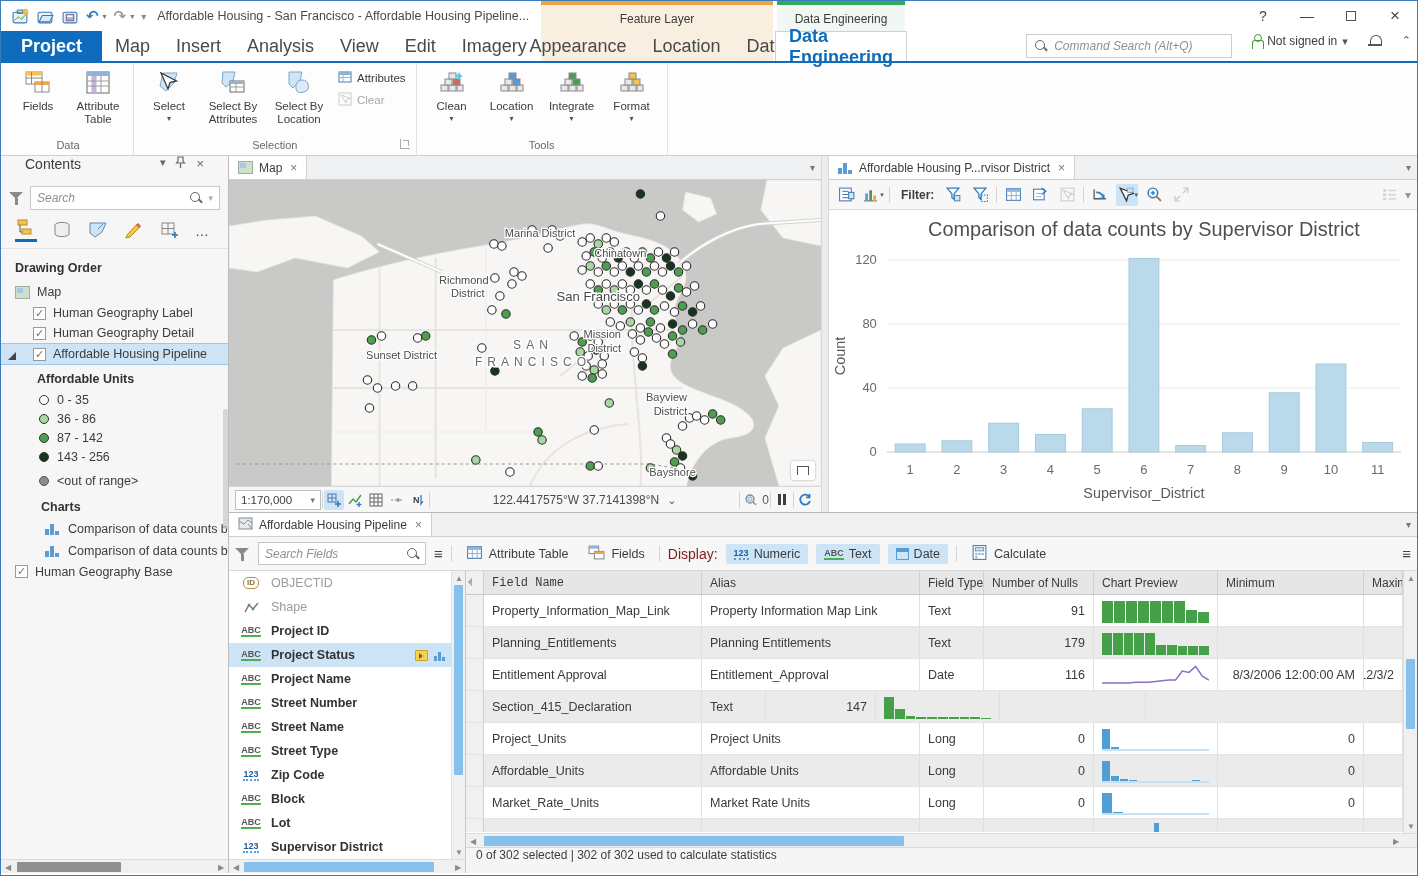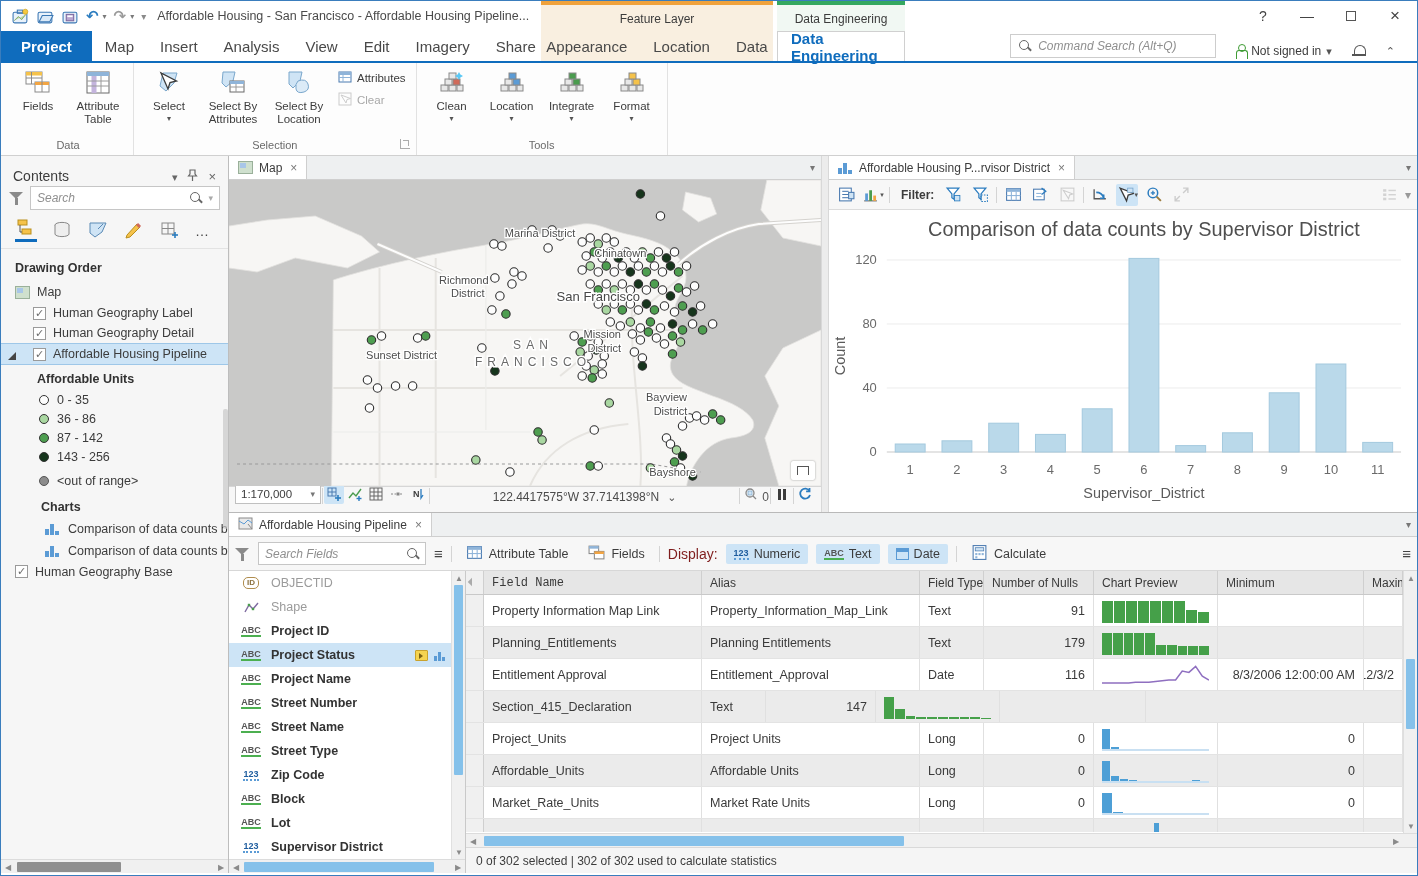--- a/index.html
+++ b/index.html
@@ -18,26 +18,26 @@
 .apptitle{margin-left:12px;font-size:12.5px;color:#4a4a4a;white-space:nowrap}
 .ctx-head{position:absolute;top:0;height:30px;display:flex;align-items:flex-end;justify-content:center;font-size:12px;color:#3c3c3c;padding-bottom:5px}
 .ctx-fl{left:540px;width:232px;background:#f9efe0;border-top:4px solid #f0a23c}
 .ctx-de{left:776px;width:128px;background:#f1f8f3;border-top:4px solid #35a860}
 .winctl{position:absolute;right:0;top:0;height:30px;display:flex;align-items:stretch}
 .winbtn{width:44px;display:flex;align-items:center;justify-content:center;color:#444;font-size:14px;cursor:default}
 .maxbox{width:10px;height:10px;border:1px solid #555}
 
 
 .tabrow{height:30px;display:flex;position:relative;background:#fff}
-.tab{padding:0 13px;display:flex;align-items:center;font-size:15px;color:#494949;cursor:default}
+.tab{padding:0 13px;display:flex;align-items:center;font-size:18px;color:#494949;cursor:default}
 .tab.project{background:#0f6cbd;color:#fff;padding:0 20px;font-weight:bold}
 .zone-fl{position:absolute;left:540px;width:232px;top:0;bottom:0;background:#f9efe0;display:flex;justify-content:center}
 .zone-de{position:absolute;left:776px;width:128px;top:0;bottom:0;background:#f1f8f3;display:flex;justify-content:center}
 .zone-de .tab{background:#fff;color:#0f6cbd;border:1px solid #d0d0d0;border-bottom:none;font-weight:bold}
-.tr-right{position:absolute;right:22px;top:3px;display:flex;align-items:flex-end;gap:20px;height:24px}
+.tr-right{position:absolute;right:6px;top:3px;display:flex;align-items:flex-start;gap:20px;height:24px}
 .cmdsearch{width:206px;height:24px;background:#fff;border:1px solid #cdcdcd;display:flex;align-items:center;gap:7px;padding:0 8px;color:#8f8f8f;font-style:italic;font-size:12px}
 .signin{display:flex;align-items:center;gap:5px;color:#3c3c3c}
 .person{width:10px;height:14px;position:relative}
 .person:before{content:"";position:absolute;left:2px;top:0;width:6px;height:6px;border-radius:50%;border:1.5px solid #3f9c35}
 .person:after{content:"";position:absolute;left:0;top:6px;width:10px;height:8px;border-radius:3px 3px 0 0;border:1.5px solid #3f9c35;border-bottom:none}
 .bell{width:14px;height:14px;position:relative}
 .bell:before{content:"";position:absolute;left:2px;top:1px;width:10px;height:9px;border:1.5px solid #555;border-radius:6px 6px 0 0;border-bottom:none}
 .bell:after{content:"";position:absolute;left:0;top:10px;width:14px;height:2px;background:#555}
 .chev{color:#555;font-size:11px}
 
@@ -66,21 +66,21 @@
 .chart-pane{flex:1;display:flex;flex-direction:column;background:#fff;min-width:0}
 .bottom-pane{flex:1;display:flex;flex-direction:column;border-top:1px solid #b9b9b9;background:#fff;min-height:0}
 
 
 .tabstrip{height:24px;background:#eef0f1;border-bottom:1px solid #cfcfcf;display:flex;align-items:stretch;position:relative;flex:none}
 .vtab{background:#fff;border-right:1px solid #cfcfcf;display:flex;align-items:center;gap:6px;padding:0 9px;font-size:12px;color:#3c3c3c}
 .vtab .x{color:#7a7a7a;font-size:12px;margin-left:2px}
 .strip-dd{position:absolute;right:6px;top:0;bottom:0;display:flex;align-items:center;color:#777;font-size:10px}
 
 
-.cn-header{height:28px;display:flex;align-items:flex-end;padding:0 12px;font-size:14px;color:#3c3c3c}
+.cn-header{height:28px;display:flex;align-items:flex-start;padding:0 24px;font-size:14px;color:#3c3c3c}
 .cn-header .sp{flex:1}
 .cn-hicon{color:#666;font-size:11px;margin-left:10px}
 .cn-search-row{display:flex;align-items:center;gap:6px;padding:2px 8px 6px 8px}
 .funnel{width:15px;height:14px;position:relative;flex:none}
 .funnel:before{content:"";position:absolute;left:0;top:1px;border-left:7px solid transparent;border-right:7px solid transparent;border-top:7px solid #8a8a8a}
 .funnel:after{content:"";position:absolute;left:6px;top:7px;width:3px;height:7px;background:#8a8a8a}
 .searchbox{flex:1;height:24px;border:1px solid #c6c6c6;background:#fff;display:flex;align-items:center;padding:0 6px;color:#8f8f8f;font-style:italic;gap:6px}
 .searchbox .ph{flex:1}
 .mag{width:12px;height:12px;position:relative;flex:none}
 .mag:before{content:"";position:absolute;left:0;top:0;width:8px;height:8px;border:1.5px solid #666;border-radius:50%}
@@ -118,21 +118,21 @@
 .road{stroke:#e6e4e0;stroke-width:2;fill:none}
 .road2{stroke:#ececea;stroke-width:1.2;fill:none}
 .bridge-c{stroke:#d4d2ce;stroke-width:4;fill:none}
 .bridge{stroke:#fdfdfd;stroke-width:2;fill:none}
 .cline{stroke:#9a9a9a;stroke-width:1;stroke-dasharray:3,3;fill:none}
 text.pl{font:11px "Liberation Sans",sans-serif;fill:#4c4c4c;paint-order:stroke;stroke:#ffffff;stroke-width:2.5px;text-anchor:middle}
 text.city{font:13px "Liberation Sans",sans-serif;fill:#474747;paint-order:stroke;stroke:#fff;stroke-width:3px;text-anchor:middle}
 text.cty{font:12px "Liberation Sans",sans-serif;fill:#6a6a6a;letter-spacing:5px;paint-order:stroke;stroke:#fff;stroke-width:3px;text-anchor:middle}
 .attrib{position:absolute;right:6px;bottom:6px;width:24px;height:19px;background:#fff;border-radius:2px;box-shadow:0 0 2px rgba(0,0,0,.4);display:flex;align-items:center;justify-content:center}
 .attrib .bld{width:12px;height:9px;border:1.5px solid #555;border-bottom:none;position:relative}
-.map-status{height:26px;border-top:1px solid #d6d6d6;background:#f7f7f7;display:flex;align-items:flex-end;padding:8px 6px;gap:1px;flex:none}
+.map-status{height:26px;border-top:1px solid #d6d6d6;background:#f7f7f7;display:flex;align-items:center;padding:8px 6px;gap:1px;flex:none}
 .scalebox{width:86px;height:20px;background:#fff;border:1px solid #c0c0c0;display:flex;align-items:center;justify-content:space-between;padding:0 5px;font-size:11.5px;color:#3c3c3c}
 .msep{width:1px;height:16px;background:#d4d4d4}
 .mico{width:20px;height:20px;display:flex;align-items:center;justify-content:center;border-radius:2px}
 .mico.active{background:#cde4f6}
 .coords{flex:1;text-align:center;font-size:12px;color:#4a4a4a;white-space:nowrap}
 .coords .chev{margin-left:8px}
 .pause{display:flex;gap:2.5px}
 .pause i{width:3px;height:11px;background:#3c3c3c;display:block}
 
 
@@ -185,21 +185,21 @@
 .trow.header .tcell{border-right:1px solid #cfcfcf}
 .tcell.num{justify-content:flex-end}
 .tcell.sel{padding:0;background:#f0f0f0;border-right:1px solid #cfcfcf}
 .trow.header .tcell.sel{position:relative}
 .trow.header .tcell.sel:after{content:"";position:absolute;left:3px;top:8px;border-top:6px solid transparent;border-left:6px solid #9a9a9a;transform:rotate(45deg);opacity:.8}
 .spark{width:112px;height:24px;display:flex;align-items:flex-end;gap:1px;position:relative}
 .spark.hist:after{content:"";position:absolute;left:0;right:0;bottom:0;height:2px;background:#c9e0f2}
 .tbl-vscroll{width:14px;background:#f0f0f0;border-left:1px solid #dedede;position:relative;flex:none}
 .tbl-vthumb{position:absolute;left:2px;right:2px;background:#85c1ea;border-radius:1px}
 .partial-row{height:13px;overflow:hidden;background:#ebebeb;border-bottom:none;display:flex}
-.bp-status{height:26px;border-top:1px solid #d9d9d9;background:#f5f5f5;display:flex;align-items:center;padding:0 10px;font-size:12px;color:#3c3c3c;flex:none}
+.bp-status{height:26px;border-top:1px solid #d9d9d9;background:#f5f5f5;display:flex;padding:0 10px;font-size:12px;color:#3c3c3c;flex:none}
 
 
 .svg16{width:17px;height:17px}
 .svg14{width:14px;height:14px}
 </style>
 </head>
 <body>
 
 <div class="window">
 
@@ -1179,22 +1179,22 @@
                     <div class="tcell " style="width: 218px; font-family: Liberation Mono, monospace;">Field Name</div>
                     <div class="tcell " style="width: 218px;">Alias</div>
                     <div class="tcell " style="width: 64px;">Field Type</div>
                     <div class="tcell " style="width: 110px;">Number of Nulls</div>
                     <div class="tcell " style="width: 124px;">Chart Preview</div>
                     <div class="tcell " style="width: 146px;">Minimum</div>
                     <div class="tcell " style="flex: 1 1 0%;">Maxim</div>
                   </div>
                   <div class="trow">
                     <div class="tcell sel" style="width: 18px;"></div>
+                    <div class="tcell " style="width: 218px;">Property_Information_Map_Link</div>
                     <div class="tcell " style="width: 218px;">Property Information Map Link</div>
-                    <div class="tcell " style="width: 218px;">Property_Information_Map_Link</div>
                     <div class="tcell " style="width: 64px;">Text</div>
                     <div class="tcell num" style="width: 110px;">91</div>
                     <div class="tcell " style="width: 124px;">
                       <span class="spark">
                         <i style="display: block; flex: 1 1 0%; background: rgb(69, 160, 73); height: 22px;"></i>
                         <i style="display: block; flex: 1 1 0%; background: rgb(69, 160, 73); height: 22px;"></i>
                         <i style="display: block; flex: 1 1 0%; background: rgb(69, 160, 73); height: 22px;"></i>
                         <i style="display: block; flex: 1 1 0%; background: rgb(69, 160, 73); height: 22px;"></i>
                         <i style="display: block; flex: 1 1 0%; background: rgb(69, 160, 73); height: 22px;"></i>
                         <i style="display: block; flex: 1 1 0%; background: rgb(69, 160, 73); height: 22px;"></i>

